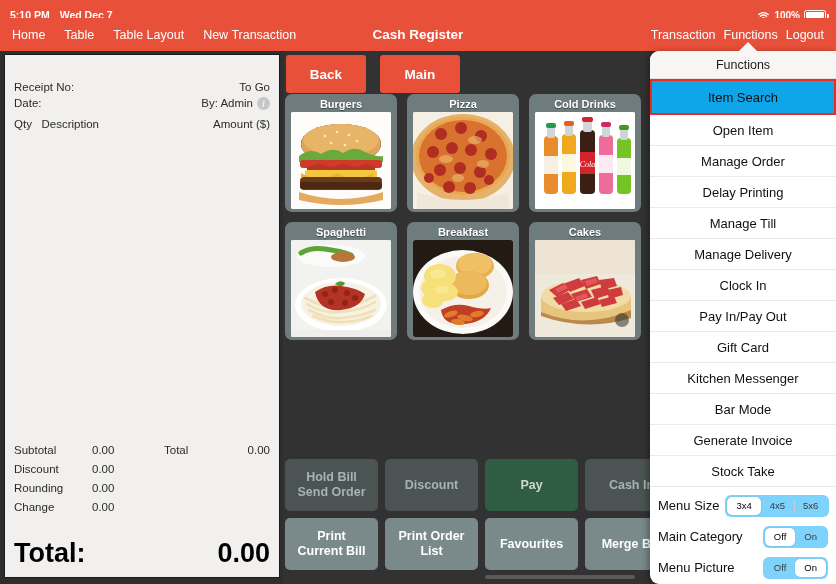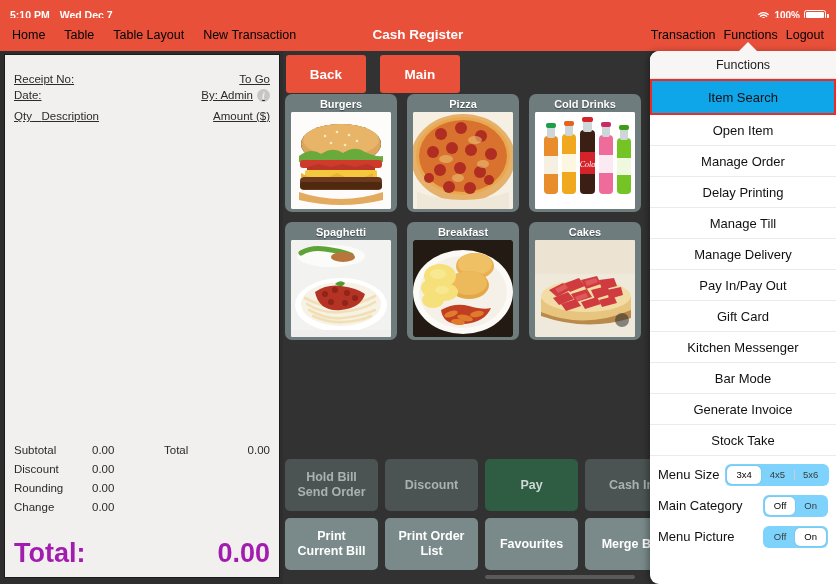--- a/index.html
+++ b/index.html
@@ -56,21 +56,21 @@
   
   .navbar {
     position: absolute; top: 18px; left: 0;
     width: 836px; height: 33px;
     background: #e8503a;
     display: flex; align-items: center;
   }
   .nav-left { display: flex; align-items: center; gap: 19px; padding-left: 12px; }
   .nav-right { display: flex; align-items: center; gap: 8px; padding-right: 12px; margin-left: auto; }
   .nav-item {
-    color: #000000;
+    color: #ffffff;
     font-size: 12.5px;
     white-space: nowrap;
     cursor: pointer;
   }
   .nav-title {
     position: absolute; left: 0; right: 0;
     text-align: center;
     color: #ffffff;
     font-size: 13.5px;
     font-weight: bold;
@@ -81,21 +81,21 @@
   .receipt {
     position: absolute;
     left: 4px; top: 54px;
     width: 276px; height: 524px;
     background: #f1f0ee;
     border: 1.5px solid #1b1b1b;
     display: flex; flex-direction: column;
     font-size: 11.5px;
     color: #2b2b2b;
   }
-  .receipt-head { padding: 16px 9px 0 9px; text-decoration: underline; }
+  .receipt-head { padding: 24px 9px 0 9px; }
   .r-row { display: flex; justify-content: space-between; line-height: 16px; }
   .r-row .right { display: flex; align-items: center; gap: 4px; }
   .info-dot {
     display:inline-block;
     width: 13px; height: 13px;
     border-radius: 50%;
     background: #c6c6c6;
     color: #f1f0ee;
     font-size: 10px; font-weight: bold; font-style: italic;
     text-align: center; line-height: 13px;
@@ -112,21 +112,21 @@
     line-height: 17px;
   }
   .totals-grid .num { text-align: left; }
   .totals-grid .tot-label { text-align: left; }
   .totals-grid .tot-val { text-align: right; }
   .grand {
     display: flex; justify-content: space-between; align-items: baseline;
     margin-top: 22px;
     font-size: 27px;
     font-weight: bold;
-    color: #a21caf;
+    color: #000000;
   }
 
   
   .work {
     position: absolute;
     left: 283px; top: 51px;
     width: 553px; height: 533px;
     background: #333232;
   }
   .topbar {
@@ -669,20 +669,21 @@
   <div class="dd-arrow"></div>
   <div class="dropdown">
     <div class="dd-header">Functions</div>
 
     <div class="dd-item highlight">Item Search</div>
     <div class="dd-item">Open Item</div>
     <div class="dd-item">Manage Order</div>
     <div class="dd-item">Delay Printing</div>
     <div class="dd-item">Manage Till</div>
     <div class="dd-item">Manage Delivery</div>
+    <div class="dd-item">Clock In</div>
     <div class="dd-item">Pay In/Pay Out</div>
     <div class="dd-item">Gift Card</div>
     <div class="dd-item">Kitchen Messenger</div>
     <div class="dd-item">Bar Mode</div>
     <div class="dd-item">Generate Invoice</div>
     <div class="dd-item">Stock Take</div>
 
     <div class="dd-settings">
       <div class="dd-set-row">
         <span class="dd-set-label">Menu Size</span>

